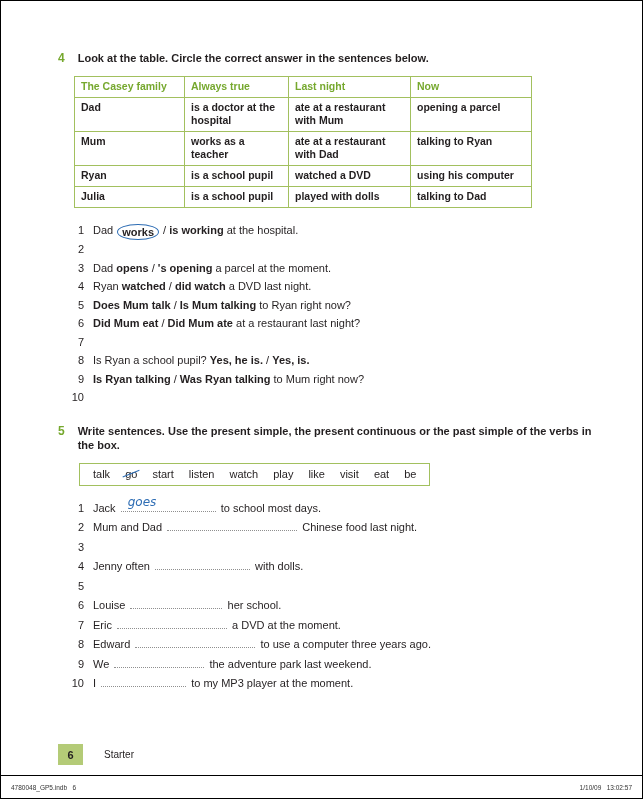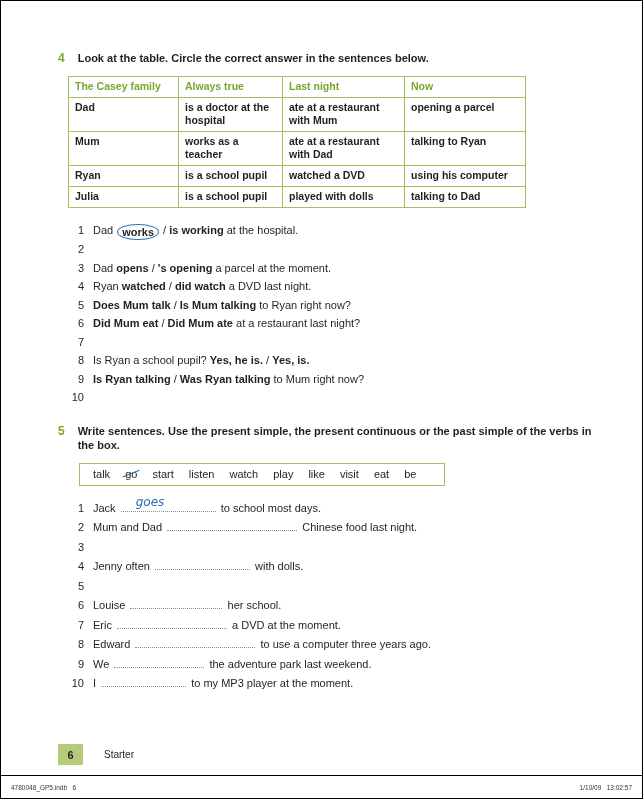--- a/index.html
+++ b/index.html
@@ -17,21 +17,21 @@
     overflow:hidden;
   }
   .content { padding:50px 40px 0 57px; }
 
   
   .ex-head { display:flex; gap:13px; font-size:11px; font-weight:bold; line-height:14px; }
   .ex-num { color:var(--green,#76a82e); font-size:12px; flex:none; }
   .ex-instruction { max-width:520px; }
 
   
-  table.casey { border-collapse:collapse; margin:11px 0 0 10px; }
+  table.casey { border-collapse:collapse; margin:11px 0 0 16px; }
   .casey th, .casey td {
     border:1px solid var(--table-border,#a2c05e);
     font-size:10.5px; line-height:13px;
     padding:3px 6px 4px 6px;
     text-align:left; vertical-align:top; font-weight:bold;
   }
   .casey th { color:var(--green,#76a82e); font-weight:bold; }
   .casey th:nth-child(1){ width:110px; }
   .casey th:nth-child(2){ width:104px; }
   .casey th:nth-child(3){ width:122px; }
@@ -51,40 +51,40 @@
     margin:0 1px;
     line-height:12px;
     vertical-align:-2px;
   }
 
   
   .ex5 { margin-top:17px; }
   .word-box {
     display:inline-flex; gap:15px;
     border:1px solid var(--table-border,#a2c05e);
-    padding:4px 28px 5px 13px;
+    padding:4px 13px 5px 13px;
     margin:11px 0 13px 21px;
     font-size:11px;
   }
   .word { position:relative; }
   .word.crossed::after {
     content:""; position:absolute; left:-3px; right:-3px; top:45%;
     border-top:1.4px solid var(--pen-blue,#2e6db4);
     transform:rotate(-22deg);
   }
   .fill-list { margin-left:8px; }
   .fill-item { display:flex; font-size:11px; line-height:19.5px; }
   .blank {
     display:inline-block;
     border-bottom:1px dotted #8f8f8f;
     height:9px; margin:0 2px;
     position:relative;
   }
   .answer {
-    position:absolute; left:15px; bottom:-2px;
+    position:absolute; left:7px; bottom:-2px;
     color:var(--pen-blue,#2e6db4);
     font-size:12px; font-style:italic;
     font-family:"DejaVu Sans", sans-serif;
     white-space:nowrap;
   }
 
   
   .footer { position:absolute; left:57px; bottom:33px; display:flex; align-items:center; gap:21px; }
   .page-box {
     width:25px; height:21px;

